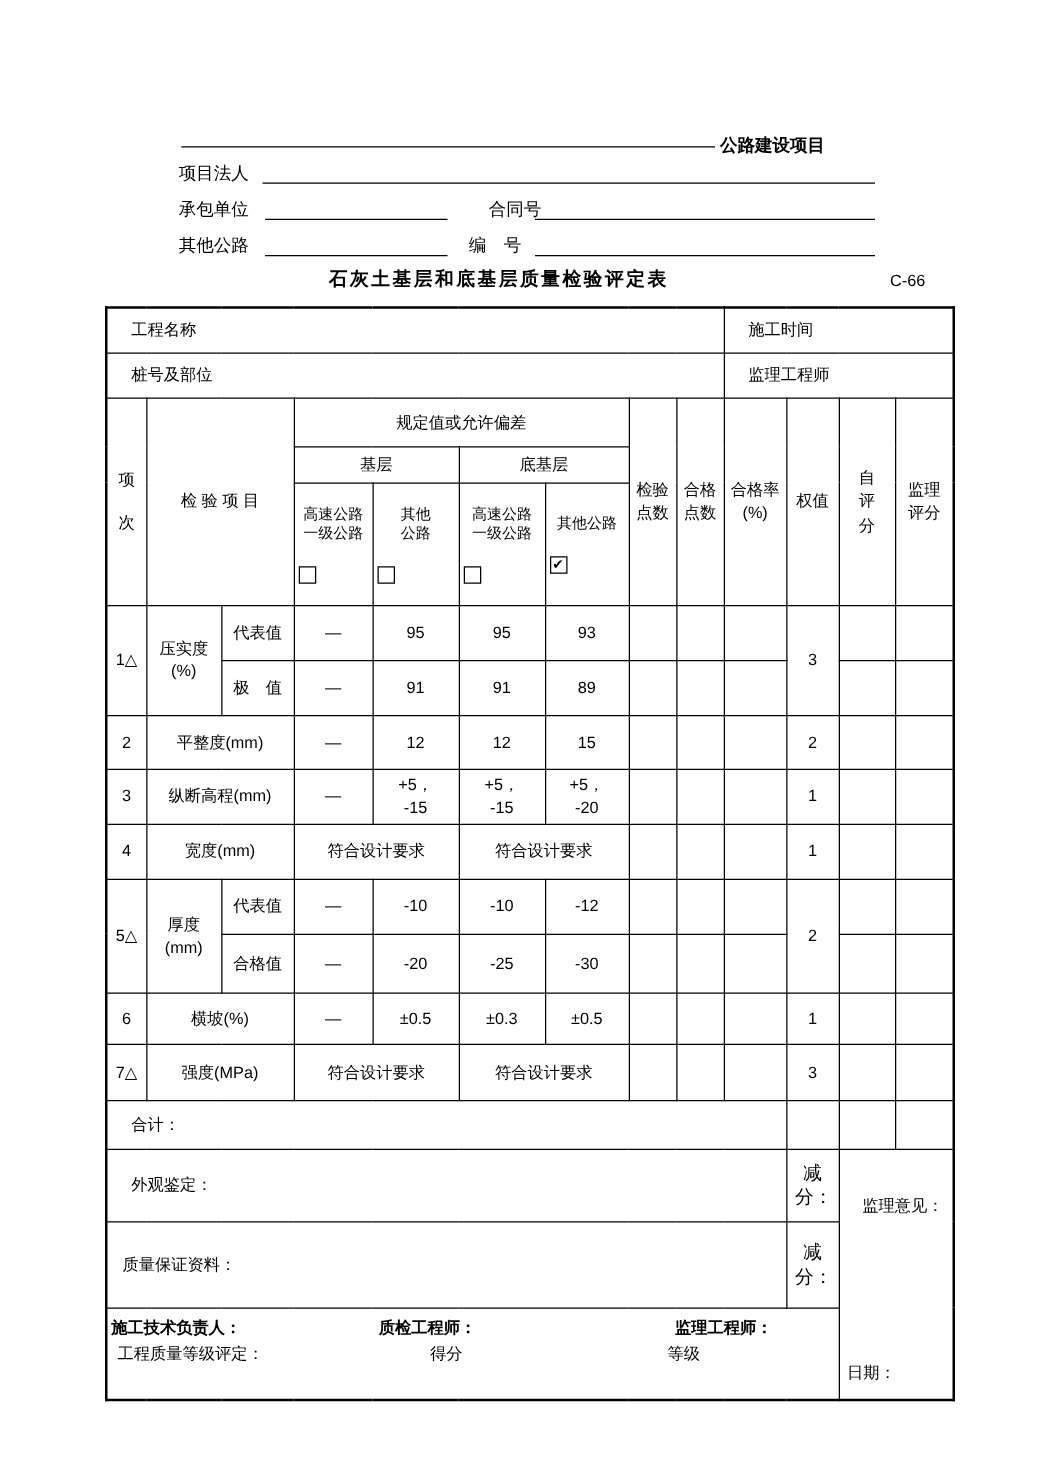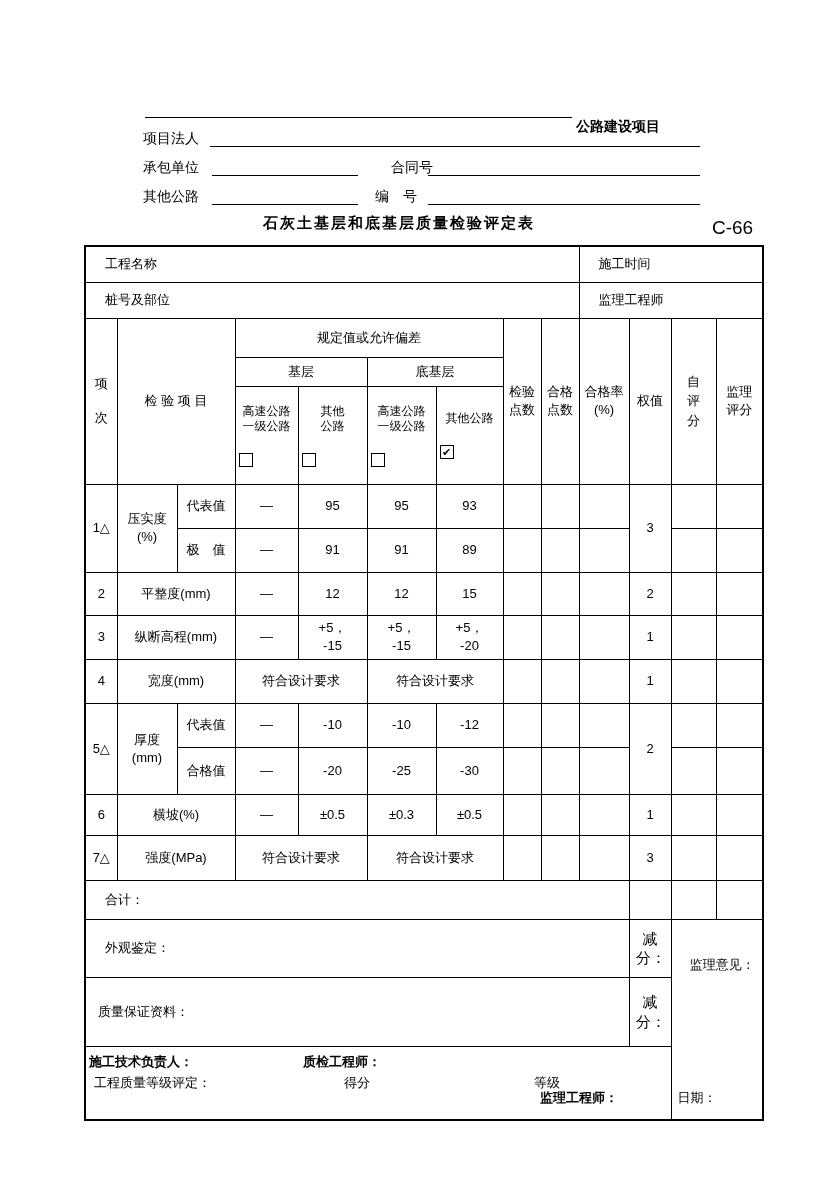--- a/index.html
+++ b/index.html
@@ -2,21 +2,21 @@
 <html><head>
 <meta charset="utf-8">
 <style>
   html,body{margin:0;padding:0;background:#fff;}
   body{width:838px;height:1186px;position:relative;color:#000;
        font-family:"Liberation Sans","DejaVu Sans",sans-serif;}
   .abs{position:absolute;}
   .lbl{font-size:14px;white-space:pre;}
   .ul{position:absolute;height:0;border-bottom:1px solid #000;}
   .title{font-size:15px;font-weight:bold;letter-spacing:2px;}
-  .code{font-size:19px;}
+  .code{font-size:13px;}
 
   table.main{position:absolute;left:84px;top:245px;width:678px;
              border-collapse:collapse;table-layout:fixed;
              border:2px solid #000;}
   td{border:1px solid #000;text-align:center;vertical-align:middle;
      font-size:13px;line-height:1.35;padding:1px;white-space:pre-line;
      overflow:hidden;}
   td.lt{text-align:left;padding-left:19px;}
   td.vhead{line-height:2.6;}
   td.selfscore{line-height:1.5;}
@@ -29,21 +29,21 @@
   .opinion-top{padding:18px 0 0 11px;font-size:13px;}
   .opinion-date{position:absolute;left:6px;bottom:12px;font-size:13px;}
   td.graderow{position:relative;}
   .graderow span{position:absolute;top:50%;transform:translateY(-50%);font-size:13px;white-space:pre;}
   .sig{position:absolute;top:1053px;font-size:13px;white-space:pre;font-weight:bold;}
 </style>
 </head>
 <body>
 
 <div class="ul" style="left:145px;top:117px;width:427px;"></div>
-<span class="abs lbl" style="left:576px;top:118px;font-weight:bold;">公路建设项目</span>
+<span class="abs lbl" style="left:576px;top:108px;font-weight:bold;">公路建设项目</span>
 
 <span class="abs lbl" style="left:143px;top:130px;">项目法人</span>
 <div class="ul" style="left:210px;top:146px;width:490px;"></div>
 
 <span class="abs lbl" style="left:143px;top:159px;">承包单位</span>
 <div class="ul" style="left:212px;top:175px;width:146px;"></div>
 <span class="abs lbl" style="left:391px;top:159px;">合同号</span>
 <div class="ul" style="left:428px;top:175px;width:272px;"></div>
 
 <span class="abs lbl" style="left:143px;top:188px;">其他公路</span>
@@ -283,13 +283,13 @@
       <span style="left:8px">工程质量等级评定：</span>
       <span style="left:258px">得分</span>
       <span style="left:448px">等级</span>
     </td>
   </tr>
 </tbody>
   </table>
 
 <span class="sig" style="left:89px;">施工技术负责人：</span>
 <span class="sig" style="left:303px;">质检工程师：</span>
-<span class="sig" style="left:540px;margin-top:36px;">监理工程师：</span>
+<span class="sig" style="left:540px;">监理工程师：</span>
 
 </body></html>

